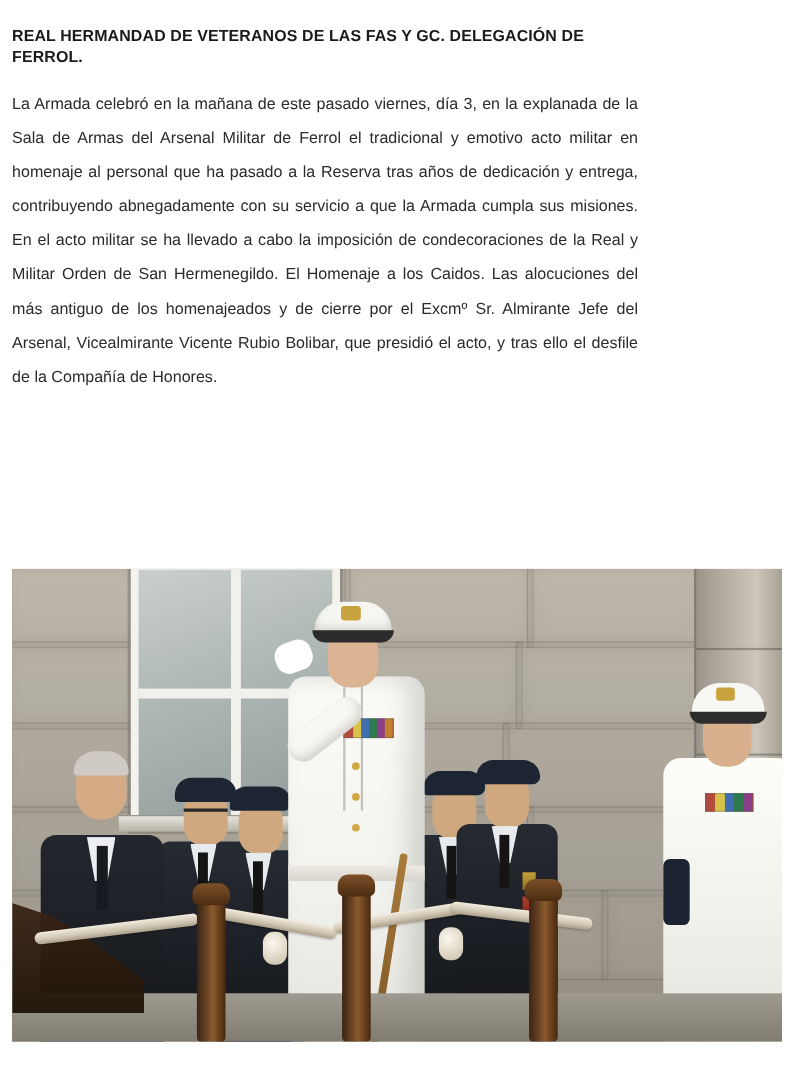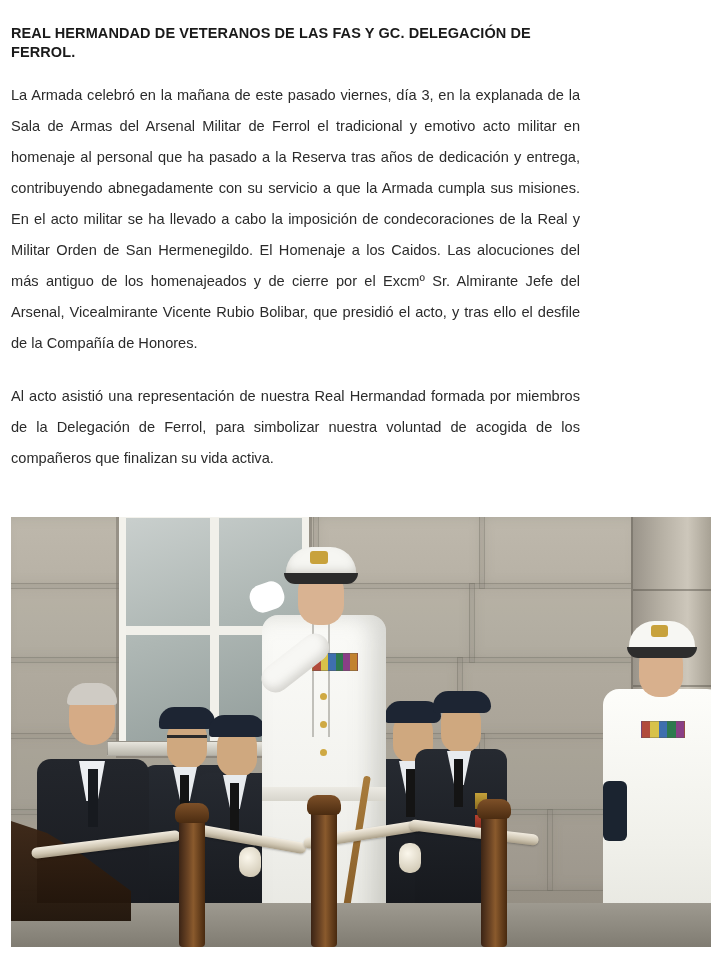--- a/index.html
+++ b/index.html
@@ -331,21 +331,20 @@
   }
 </style>
 </head>
 <body>
 
 <div class="page">
 
   <div class="article">
     <h1 class="article-title">REAL HERMANDAD DE VETERANOS DE LAS FAS Y GC. DELEGACIÓN DE FERROL.</h1>
     <p class="para">La Armada celebró en la mañana de este pasado viernes, día 3, en la explanada de la Sala de Armas del Arsenal Militar de Ferrol el tradicional y emotivo acto militar en homenaje al personal que ha pasado a la Reserva tras años de dedicación y entrega, contribuyendo abnegadamente con su servicio a que la Armada cumpla sus misiones. En el acto militar se ha llevado a cabo la imposición de condecoraciones de la Real y Militar Orden de San Hermenegildo. El Homenaje a los Caidos. Las alocuciones del más antiguo de los homenajeados y de cierre por el Excmº Sr. Almirante Jefe del Arsenal, Vicealmirante Vicente Rubio Bolibar, que presidió el acto, y tras ello el desfile de la Compañía de Honores.</p>
-    <p class="para">Al acto asistió una representación de nuestra Real Hermandad formada por miembros de la Delegación de Ferrol, para simbolizar nuestra voluntad de acogida de los compañeros que finalizan su vida activa.</p>
   </div>
 
   <div class="photo-wrap">
     <div class="photo">
 
       <div class="wall"></div>
 
       <div class="stone" style="left:-10px; top:-4px; width:140px; height:74px;"></div>
       <div class="stone" style="left:126px; top:-4px; width:180px; height:74px;"></div>
       <div class="stone" style="left:302px; top:-4px; width:170px; height:74px;"></div>

